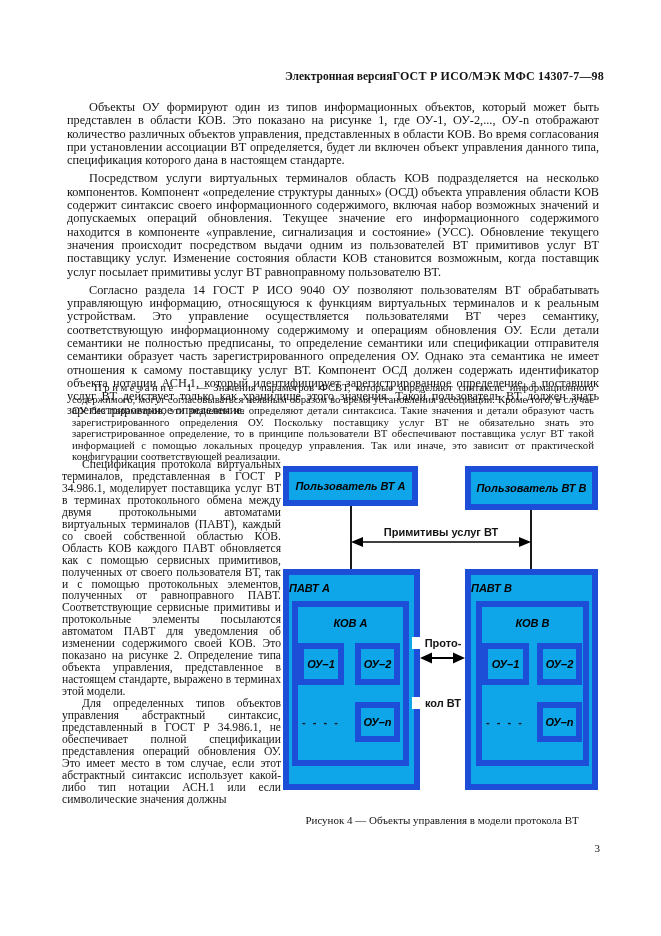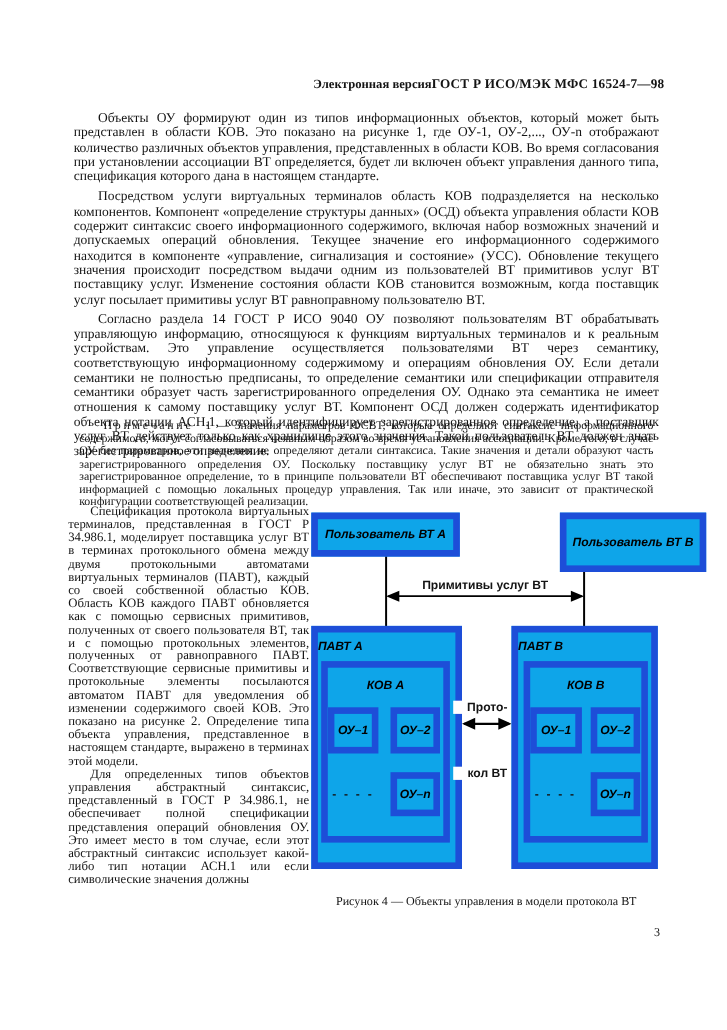--- a/index.html
+++ b/index.html
@@ -40,21 +40,21 @@
   .fig-caption{position:absolute;top:814px;left:281px;width:322px;text-align:center;font-size:11px;font-family:"Liberation Serif", serif;}
   .page-num{position:absolute;top:842px;left:560px;width:40px;text-align:right;font-size:11px;}
 </style>
 </head>
 <body>
 
 <div class="page">
 
   <div class="header">
     <span class="h-left">Электронная версия</span>
-    <span class="h-right">ГОСТ Р ИСО/МЭК МФС 16524-7—98</span>
+    <span class="h-right">ГОСТ Р ИСО/МЭК МФС 14307-7—98</span>
   </div>
 
   <div class="main-text">
     <p>Объекты ОУ формируют один из типов информационных объектов, который может быть представлен в области КОВ. Это показано на рисунке 1, где ОУ-1, ОУ-2,..., ОУ-n отображают количество различных объектов управления, представленных в области КОВ. Во время согласования при установлении ассоциации ВТ определяется, будет ли включен объект управления данного типа, спецификация которого дана в настоящем стандарте.</p>
     <p>Посредством услуги виртуальных терминалов область КОВ подразделяется на несколько компонентов. Компонент «определение структуры данных» (ОСД) объекта управления области КОВ содержит синтаксис своего информационного содержимого, включая набор возможных значений и допускаемых операций обновления. Текущее значение его информационного содержимого находится в компоненте «управление, сигнализация и состояние» (УСС). Обновление текущего значения происходит посредством выдачи одним из пользователей ВТ примитивов услуг ВТ поставщику услуг. Изменение состояния области КОВ становится возможным, когда поставщик услуг посылает примитивы услуг ВТ равноправному пользователю ВТ.</p>
     <p>Согласно раздела 14 ГОСТ Р ИСО 9040 ОУ позволяют пользователям ВТ обрабатывать управляющую информацию, относящуюся к функциям виртуальных терминалов и к реальным устройствам. Это управление осуществляется пользователями ВТ через семантику, соответствующую информационному содержимому и операциям обновления ОУ. Если детали семантики не полностью предписаны, то определение семантики или спецификации отправителя семантики образует часть зарегистрированного определения ОУ. Однако эта семантика не имеет отношения к самому поставщику услуг ВТ. Компонент ОСД должен содержать идентификатор объекта нотации АСН.1, который идентифицирует зарегистрированное определение, а поставщик услуг ВТ действует только как хранилище этого значения. Такой пользователь ВТ должен знать зарегистрированное определение.</p>
   </div>
 
   <div class="note-block">
     <p><span class="note-label">Примечание</span>&nbsp;&nbsp;<span>1 —</span> <span>Значения параметров ФСВТ, которые определяют синтаксис информационного содержимого, могут согласовываться неявным образом во время установления ассоциации. Кроме того, в случае ОУ без параметров, эти значения не определяют детали синтаксиса. Такие значения и детали образуют часть зарегистрированного определения ОУ. Поскольку поставщику услуг ВТ не обязательно знать это зарегистрированное определение, то в принципе пользователи ВТ обеспечивают поставщика услуг ВТ такой информацией с помощью локальных процедур управления. Так или иначе, это зависит от практической конфигурации соответствующей реализации.</span></p>
@@ -79,21 +79,21 @@
       <line x1="141" y1="198" x2="182" y2="198" stroke="#000" stroke-width="2"></line>
       <polygon points="139,198 151,192.5 151,203.5" fill="#000"></polygon>
       <polygon points="184,198 172,192.5 172,203.5" fill="#000"></polygon>
     </svg>
 
     <div class="arrow-label" style="left:85px;top:66px;width:150px;">Примитивы услуг ВТ</div>
 
     <div class="dbox user-box" style="left:2px;top:6px;width:135px;height:40px;">
       <span class="dlabel">Пользователь ВТ  А</span>
     </div>
-    <div class="dbox user-box" style="left:184px;top:6px;width:133px;height:54px;margin-left:44px;">
+    <div class="dbox user-box" style="left:184px;top:6px;width:133px;height:44px;">
       <span class="dlabel">Пользователь ВТ В</span>
     </div>
 
     <div class="dbox" style="left:2px;top:109px;width:137px;height:221px;">
       <div class="dlabel pavt-label">ПАВТ А</div>
     </div>
     <div class="dbox" style="left:11px;top:141px;width:117px;height:165px;">
       <div class="dlabel kov-label">КОВ А</div>
     </div>
     <div class="dbox center-flex" style="left:17px;top:183px;width:46px;height:42px;">

